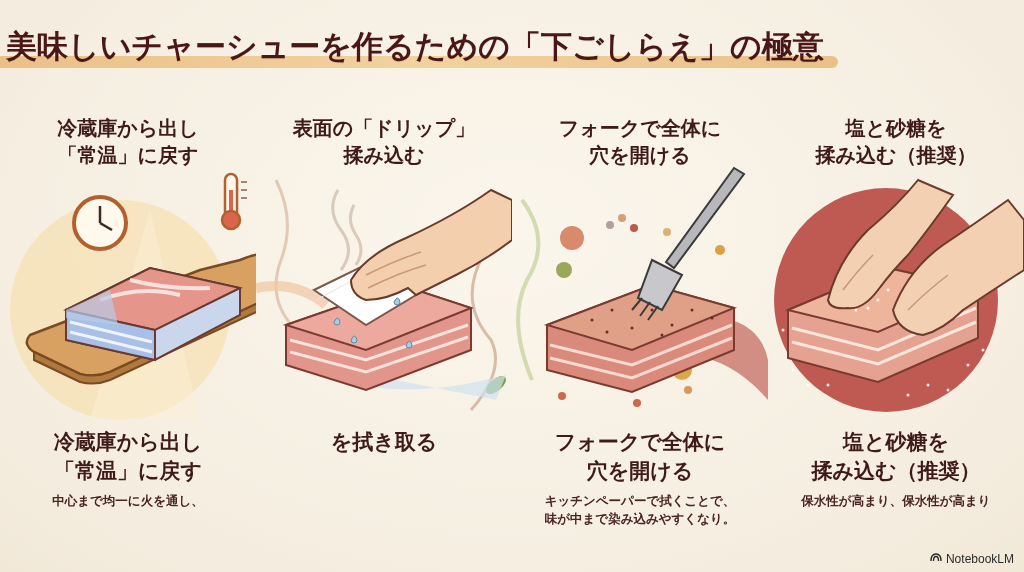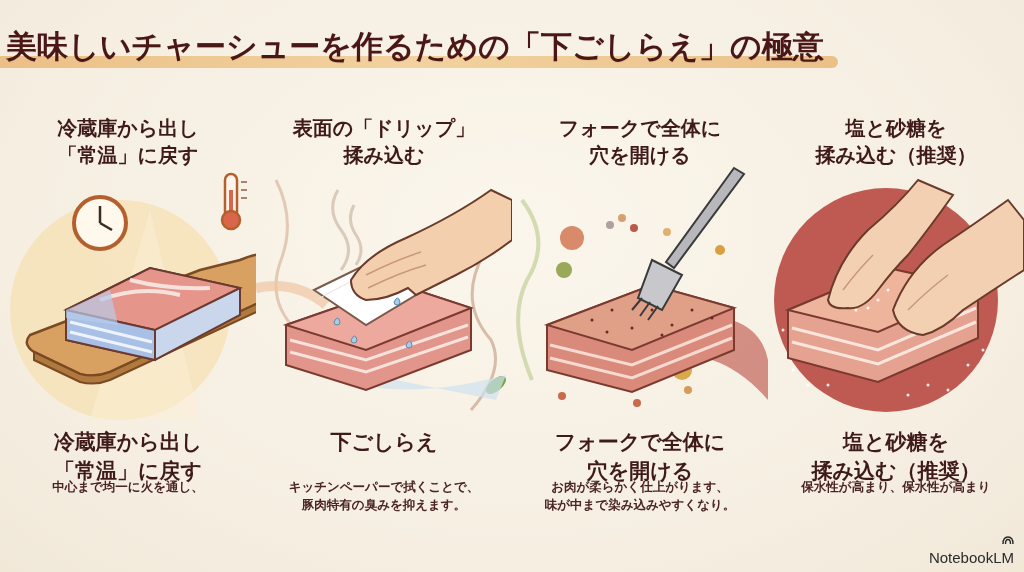--- a/index.html
+++ b/index.html
@@ -39,31 +39,31 @@
     position: absolute; top: 115px; left: 0; right: 0;
     text-align: center; font-size: 20px; font-weight: bold; line-height: 27px;
     color: #3f1a1a;
   }
   .step .h-bot {
     position: absolute; top: 428px; left: 0; right: 0;
     text-align: center; font-size: 21px; font-weight: bold; line-height: 29px;
     color: #3f1a1a;
   }
   .step .desc {
-    position: absolute; top: 478px; left: 0; right: 0;
+    position: absolute; top: 492px; left: 0; right: 0;
     text-align: center; font-size: 12.5px; font-weight: bold; line-height: 18px;
     color: #4a2424;
   }
   .line { display: block; }
   .illus { position: absolute; left: 0; top: 160px; width: 256px; height: 260px; }
 
   .brand {
     position: absolute; right: 10px; bottom: 6px;
-    display: flex; align-items: flex-end; gap: 4px;
-    font-size: 15px; color: #2b2b2b; font-family: "Liberation Sans", sans-serif; flex-direction: column;
+    display: flex; align-items: flex-start; gap: 4px;
+    font-size: 12px; color: #2b2b2b; font-family: "Liberation Sans", sans-serif;
   }
   .brand svg { width: 12px; height: 10px; }
 </style>
 </head>
 <body>
 
 <div class="bg-grad"></div>
 
 <div class="title-wrap">
   <h1 class="title">
@@ -153,25 +153,21 @@
       <path d="M150 185 q4 -8 6 0 a3 3 0 0 1 -6 0z"></path>
       <path d="M138 142 q4 -8 6 0 a3 3 0 0 1 -6 0z"></path>
     </g>
 
     <g>
       <path d="M95 120 Q110 95 150 78 Q200 55 235 30 L256 40 L256 80 Q230 100 200 115 Q180 125 160 135 L152 128 Q130 140 110 140 Q95 135 95 120 Z" fill="#f3cfae" stroke="#6a3a2a" stroke-width="2"></path>
       <path d="M110 115 Q140 100 165 92 M112 128 Q145 112 170 105" stroke="#c89878" stroke-width="1.5" fill="none"></path>
     </g>
   </svg>
   <div class="h-bot">
-    <span class="line">下ごしらえ</span>
-  </div>
-  <div class="desc">
-    <span class="line">キッチンペーパーで拭くことで、</span>
-    <span class="line">豚肉特有の臭みを抑えます。</span>
+    <span class="line">を拭き取る</span>
   </div>
 </section>
 
 <section class="step" style="left:512px;">
   <div class="h-top">
     <span class="line">フォークで全体に</span>
     <span class="line">穴を開ける</span>
   </div>
   <svg class="illus" viewBox="0 0 256 260">
     <path d="M10 40 Q40 80 15 120 Q-5 160 20 220" stroke="#b9c98a" stroke-width="4" fill="none" opacity="0.6"></path>
@@ -214,21 +210,21 @@
       <line x1="130" y1="138" x2="120" y2="150" stroke="#3a3a3a" stroke-width="2"></line>
       <line x1="138" y1="142" x2="128" y2="156" stroke="#3a3a3a" stroke-width="2"></line>
       <line x1="146" y1="146" x2="136" y2="160" stroke="#3a3a3a" stroke-width="2"></line>
     </g>
   </svg>
   <div class="h-bot">
     <span class="line">フォークで全体に</span>
     <span class="line">穴を開ける</span>
   </div>
   <div class="desc">
-    <span class="line">お肉が柔らかく仕上がります、</span>
+    <span class="line">キッチンペーパーで拭くことで、</span>
     <span class="line">味が中まで染み込みやすくなり。</span>
   </div>
 </section>
 
 <section class="step" style="left:768px;">
   <div class="h-top">
     <span class="line">塩と砂糖を</span>
     <span class="line">揉み込む（推奨）</span>
   </div>
   <svg class="illus" viewBox="0 0 256 260">

